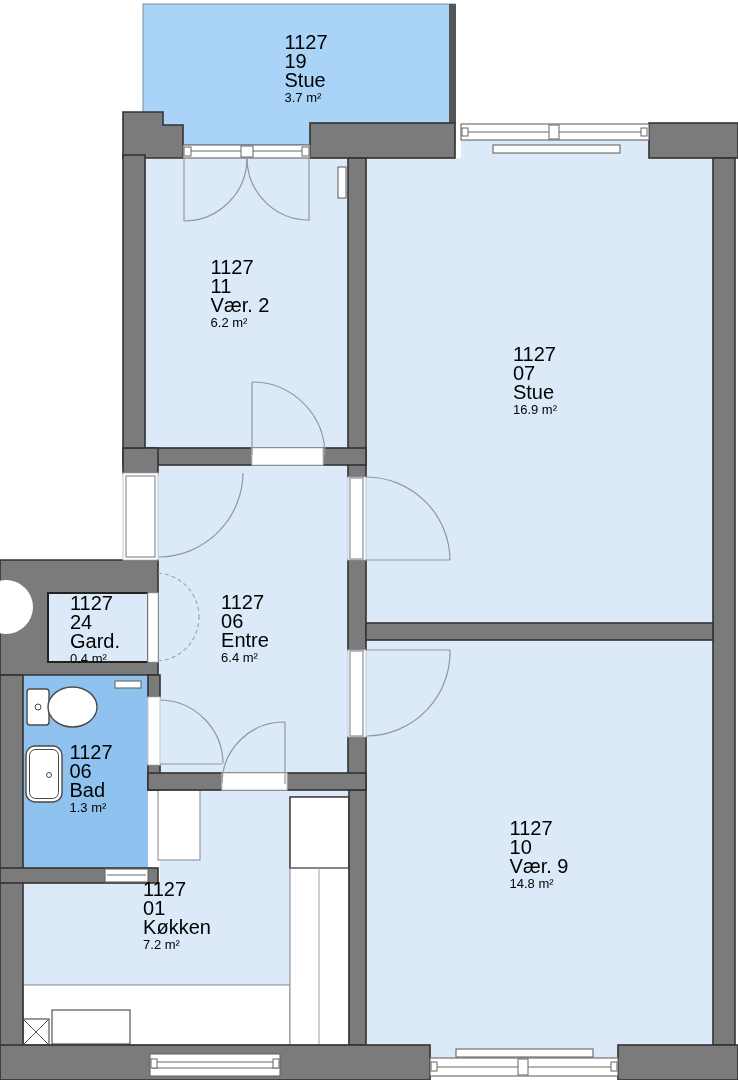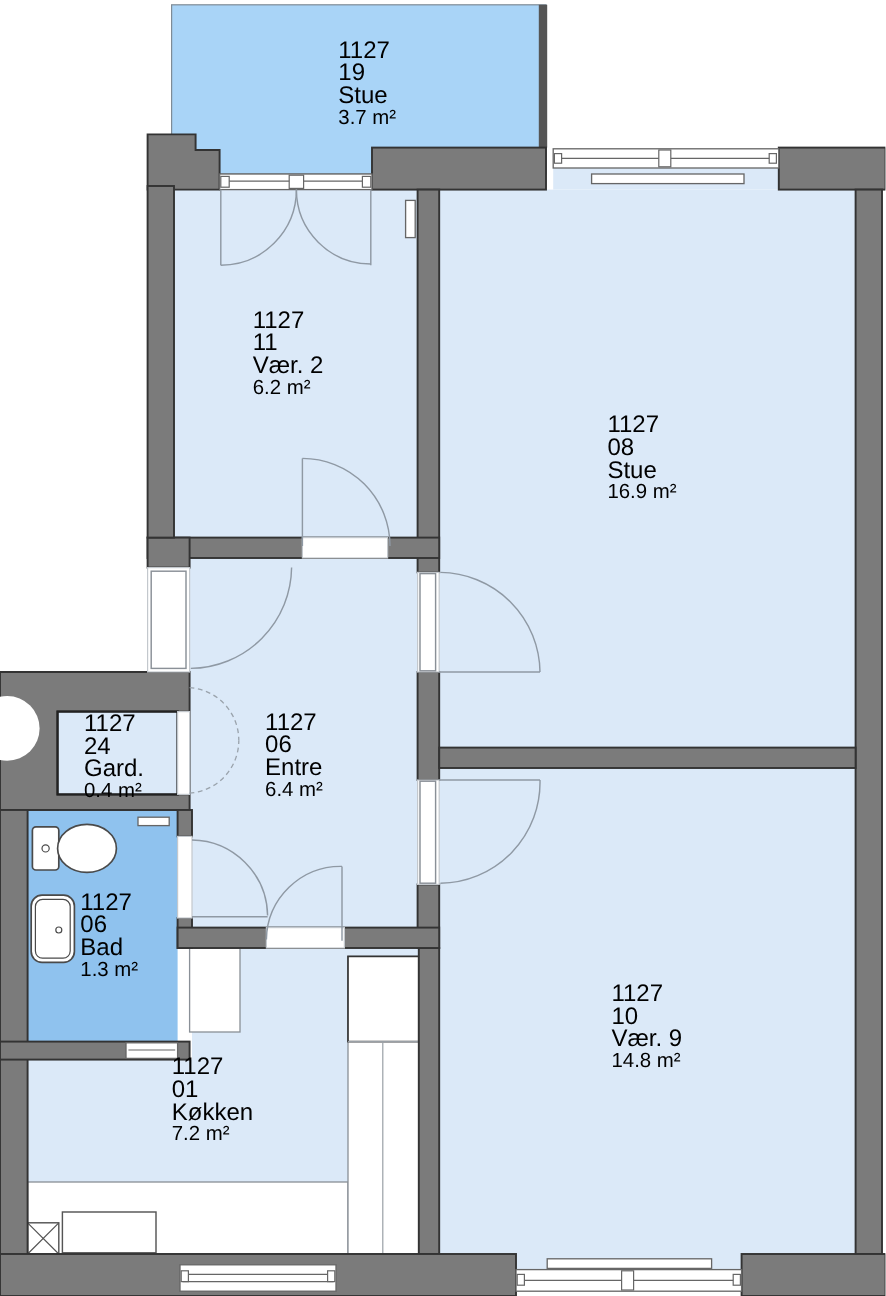--- a/index.html
+++ b/index.html
@@ -20,21 +20,21 @@
   .arc{fill:none;stroke:var(--c-arc-line);stroke-width:1.2;}
   .leaf{stroke:var(--c-arc-line);stroke-width:1.2;fill:none;}
   .dash{fill:none;stroke:#9aa3ac;stroke-width:1.1;stroke-dasharray:4 3;}
   .fix{fill:#fff;stroke:#4a4a4a;stroke-width:1.4;}
   .fixline{stroke:#4a4a4a;stroke-width:1;fill:none;}
   .cab{fill:#fff;stroke:#8a9097;stroke-width:1.1;}
   .room-label{
     position:absolute;transform:translateX(-50%);color:#000;
     font-size:20px;line-height:19px;white-space:nowrap;
   }
-  .room-label .area{font-size:17px;line-height:16px;}
+  .room-label .area{font-size:13px;line-height:16px;}
 </style>
 </head>
 <body>
 
 <div class="plan">
   <svg width="738" height="1080" viewBox="0 0 738 1080">
 
     <g>
       <rect class="balc" x="143" y="4" width="312" height="141"></rect>
       <rect x="449" y="4" width="7" height="119" fill="#555"></rect>
@@ -201,21 +201,21 @@
     <div class="area">3.7 m²</div>
   </div>
   <div class="room-label" style="left:240px;top:258px">
     <div>1127</div>
     <div>11</div>
     <div>Vær. 2</div>
     <div class="area">6.2 m²</div>
   </div>
   <div class="room-label" style="left:535px;top:345px">
     <div>1127</div>
-    <div>08</div>
+    <div>07</div>
     <div>Stue</div>
     <div class="area">16.9 m²</div>
   </div>
   <div class="room-label" style="left:95px;top:594px">
     <div>1127</div>
     <div>24</div>
     <div>Gard.</div>
     <div class="area">0.4 m²</div>
   </div>
   <div class="room-label" style="left:245px;top:593px">

